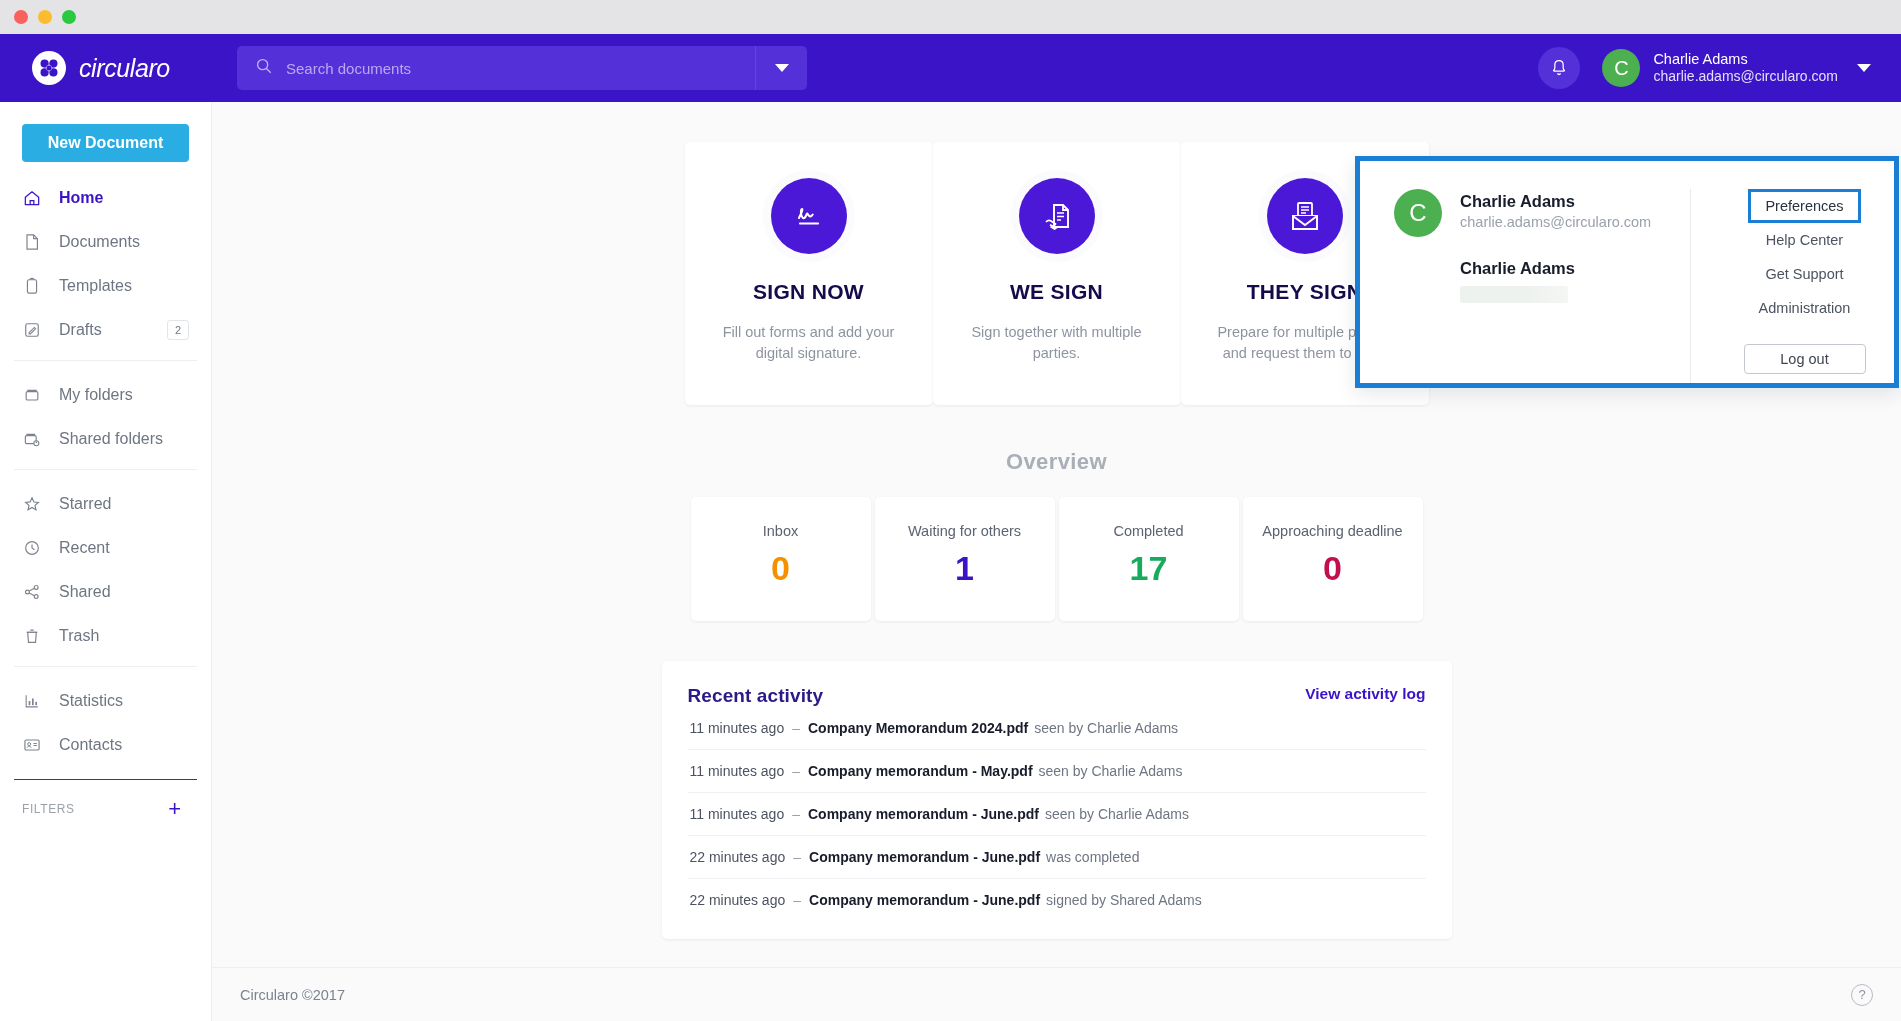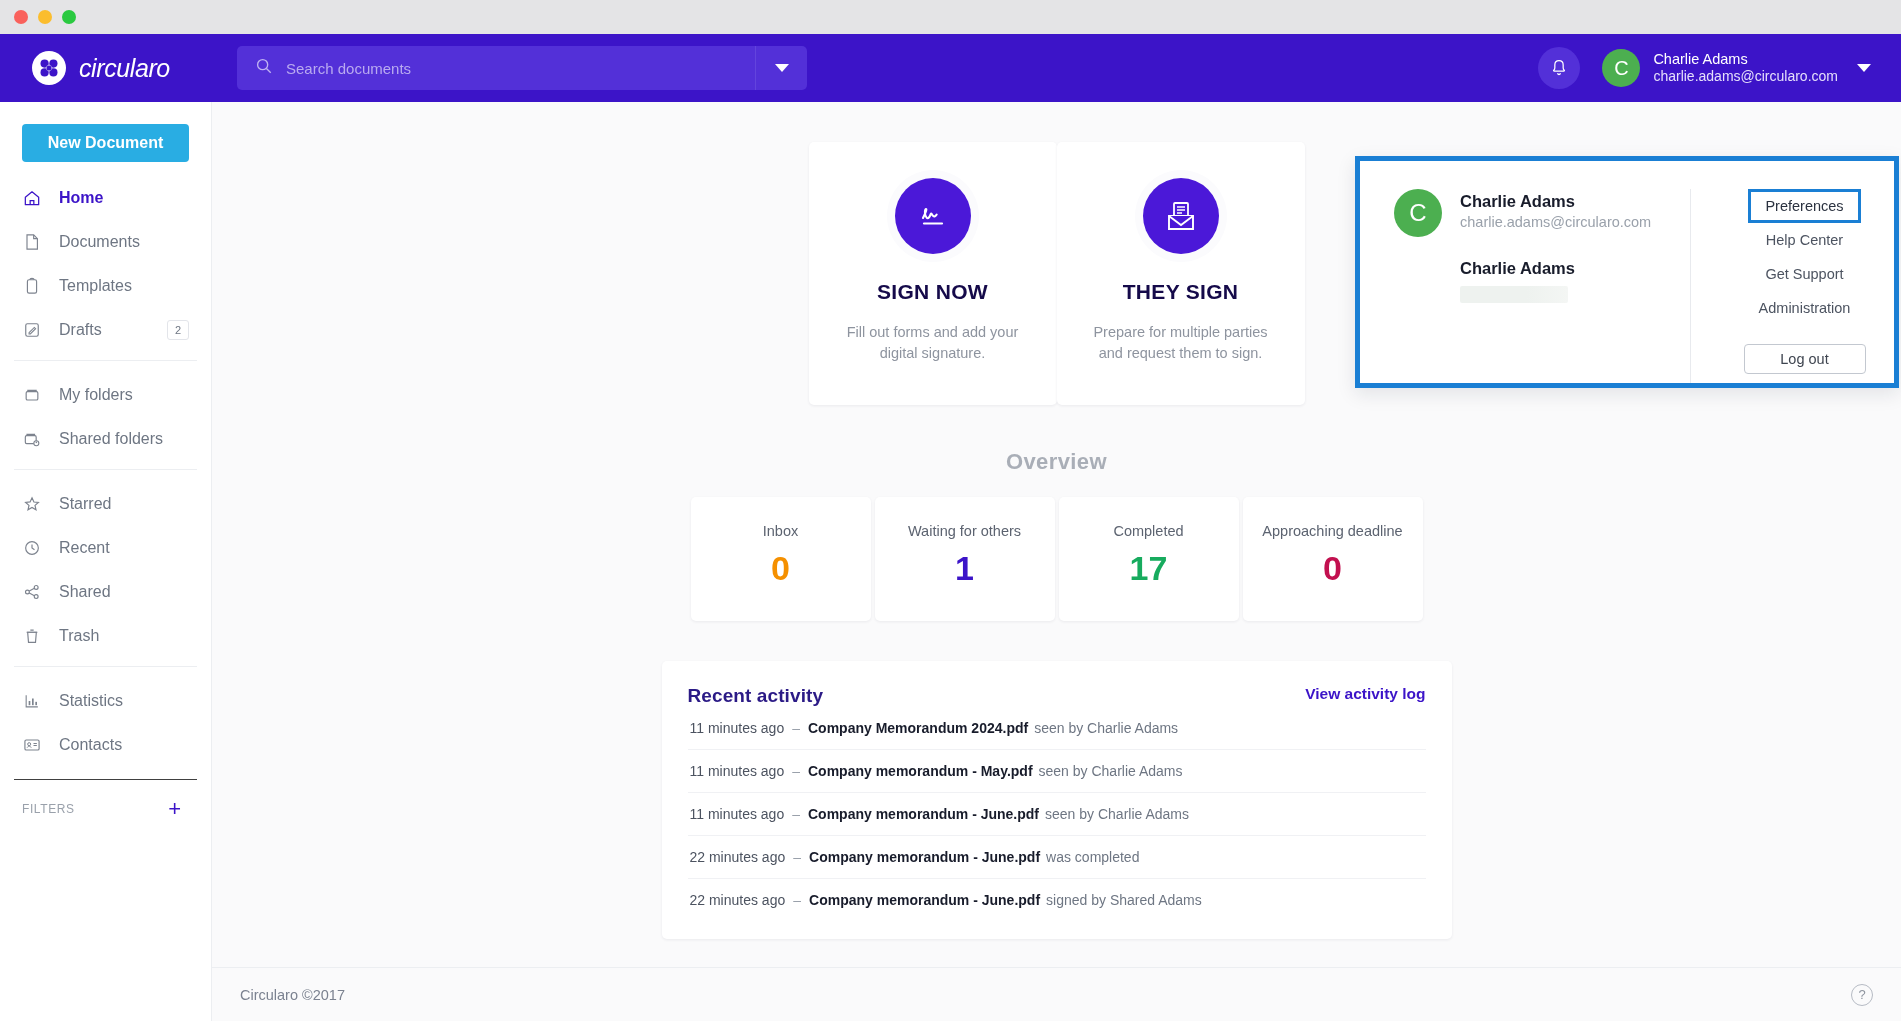--- a/index.html
+++ b/index.html
@@ -452,20 +452,33 @@
             <span class="card-orb">
               <svg width="40" height="40" viewBox="0 0 40 40" aria-hidden="true">
                 <path d="M10 22c2.5-5 4-9 3-9s-2 5 .5 8.5c1.6 2.2 3.4-1 4.2-3.3.6-1.7 1.4.8 2.6 1.9 1.2 1.1 2.6-.4 3.4-1.6" fill="none" stroke="#ffffff" stroke-width="2.1" stroke-linecap="round"></path>
                 <line x1="11" y1="27.5" x2="29" y2="27.5" stroke="#ffffff" stroke-width="2.2" stroke-linecap="round"></line>
               </svg>
             </span>
             <div class="card-title">SIGN NOW</div>
             <div class="card-sub">Fill out forms and add your digital signature.</div>
           </div>
 
+          <div class="card">
+            <span class="card-orb">
+              <svg width="40" height="40" viewBox="0 0 40 40" aria-hidden="true">
+                <path d="M17 9h9l5 5v17H17z" fill="none" stroke="#ffffff" stroke-width="1.9"></path>
+                <path d="M26 9v5h5" fill="none" stroke="#ffffff" stroke-width="1.8"></path>
+                <path d="M20 17h7M20 20.5h7M20 24h4" stroke="#ffffff" stroke-width="1.6"></path>
+                <path d="M9 26c1.5-1.6 3.5-2 5-1l4.5 3-2 2.5-3.5-1.8" fill="none" stroke="#ffffff" stroke-width="1.8" stroke-linejoin="round"></path>
+                <path d="M13.5 30.6l4 2.4 3.5-2.4" fill="none" stroke="#ffffff" stroke-width="1.8" stroke-linejoin="round"></path>
+              </svg>
+            </span>
+            <div class="card-title">WE SIGN</div>
+            <div class="card-sub">Sign together with multiple parties.</div>
+          </div>
 
           <div class="card">
             <span class="card-orb">
               <svg width="40" height="40" viewBox="0 0 40 40" aria-hidden="true">
                 <rect x="13" y="7" width="14" height="13" rx="1" fill="none" stroke="#ffffff" stroke-width="1.8"></rect>
                 <path d="M16 11h8M16 14h8M16 17h5" stroke="#ffffff" stroke-width="1.5"></path>
                 <path d="M8 20h24v13H8z" fill="#4b18d8" stroke="#ffffff" stroke-width="1.9"></path>
                 <path d="M8 20l12 9 12-9" fill="#4b18d8" stroke="#ffffff" stroke-width="1.9"></path>
               </svg>
             </span>

